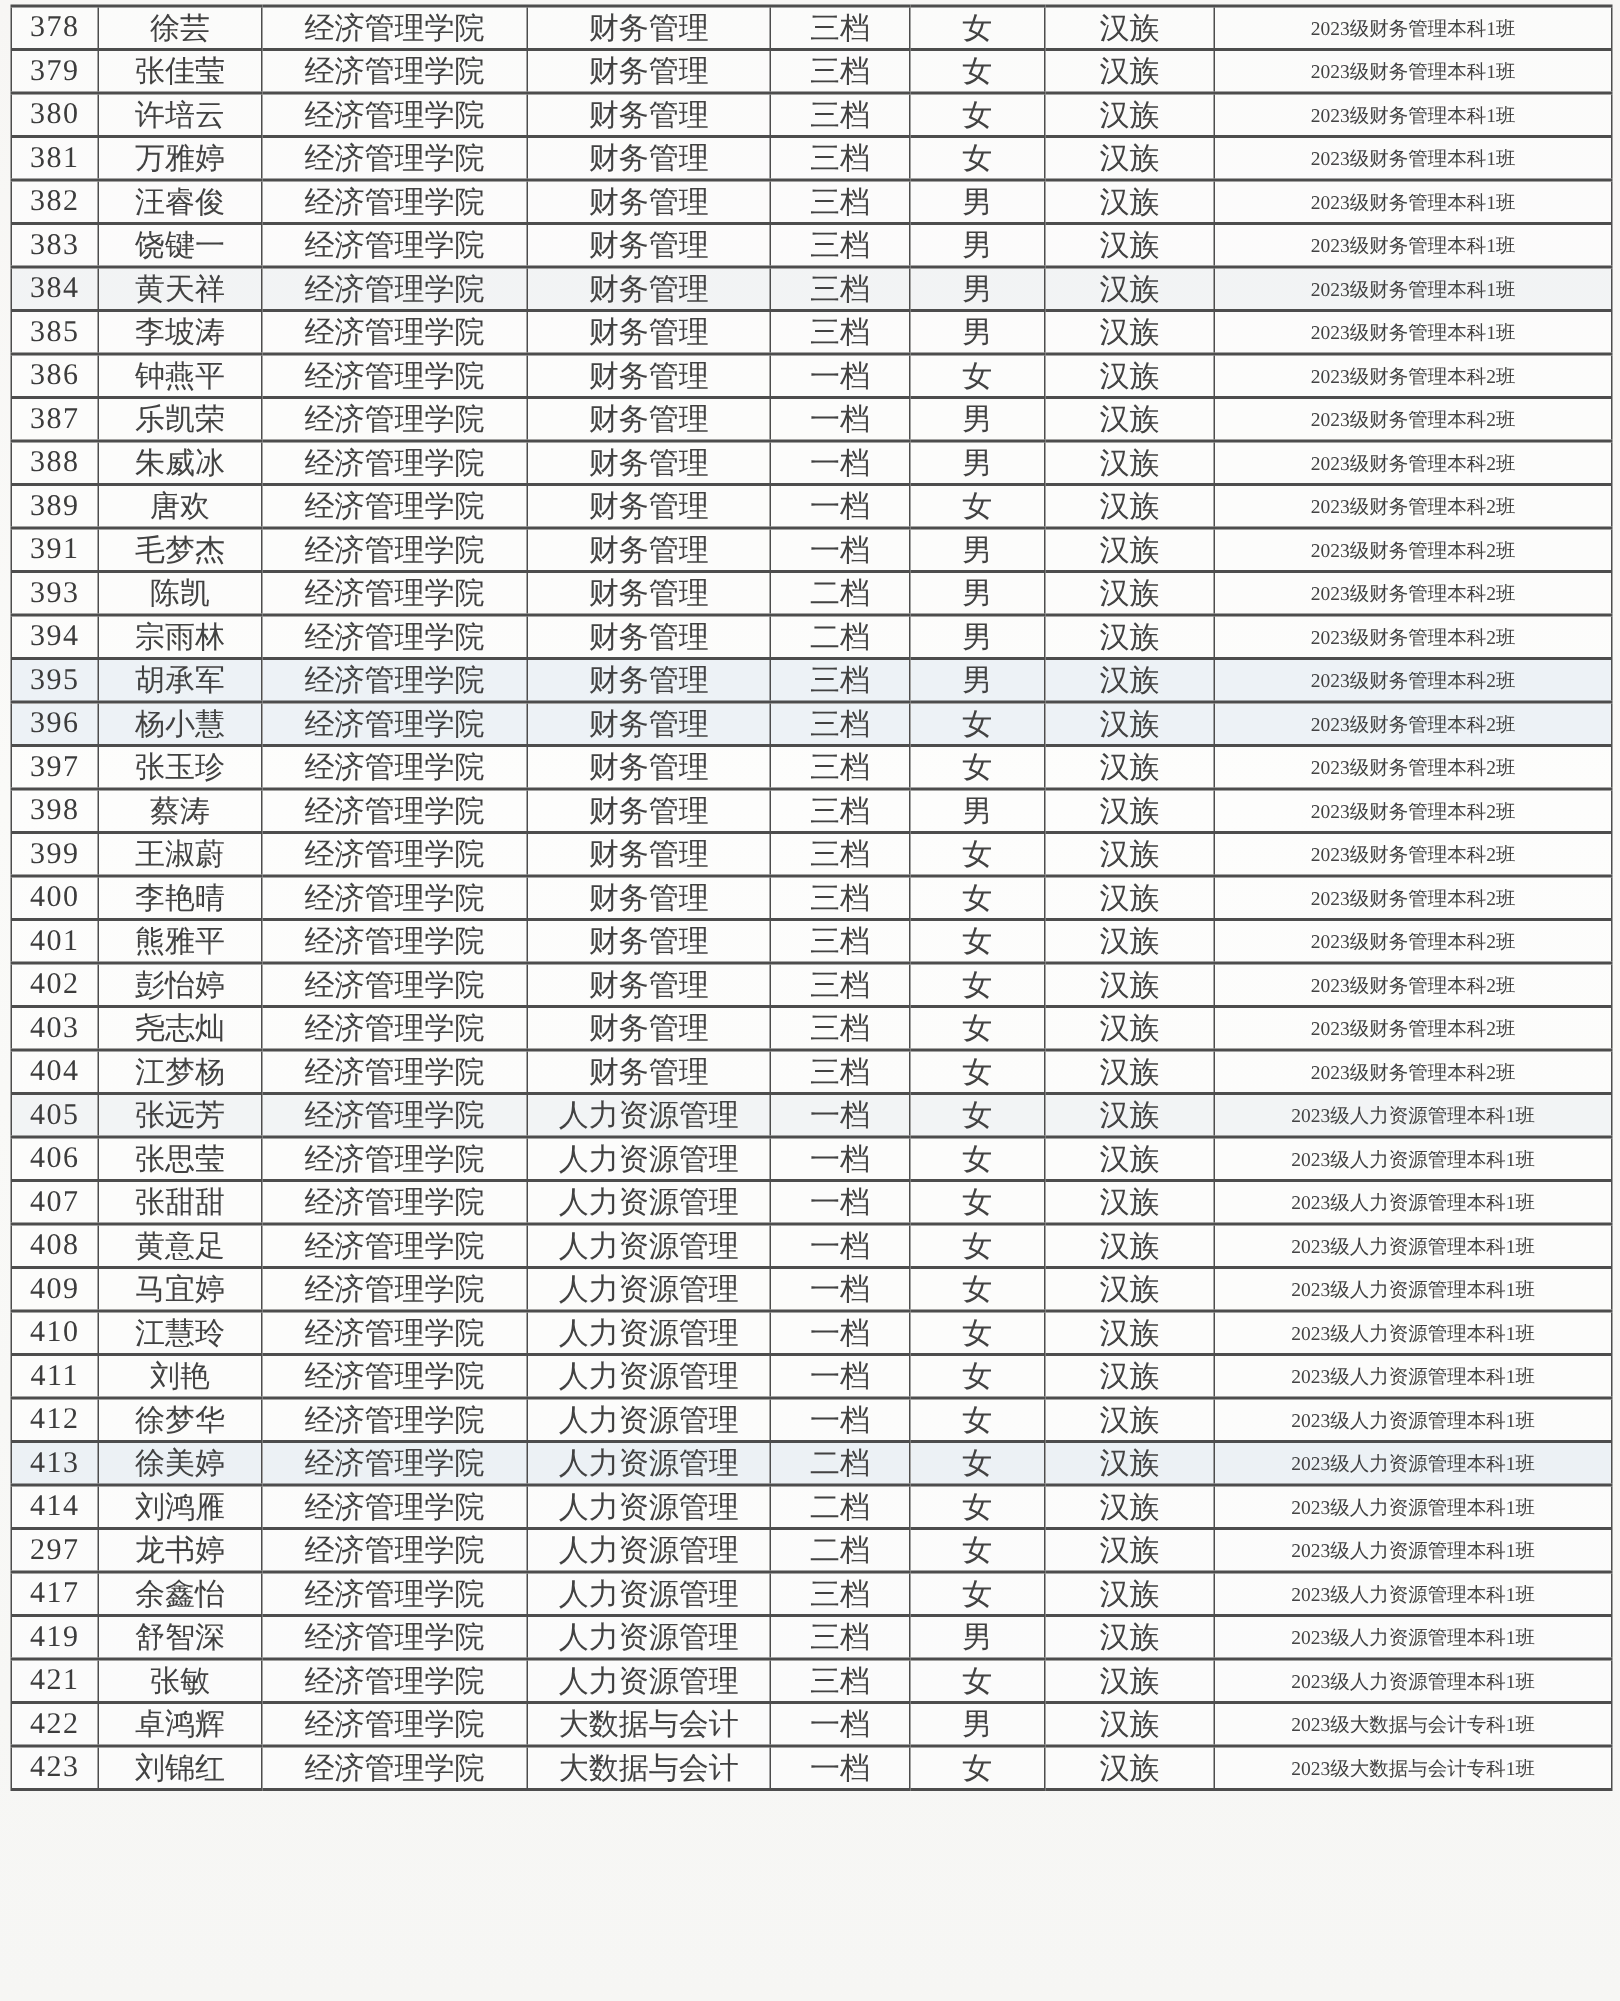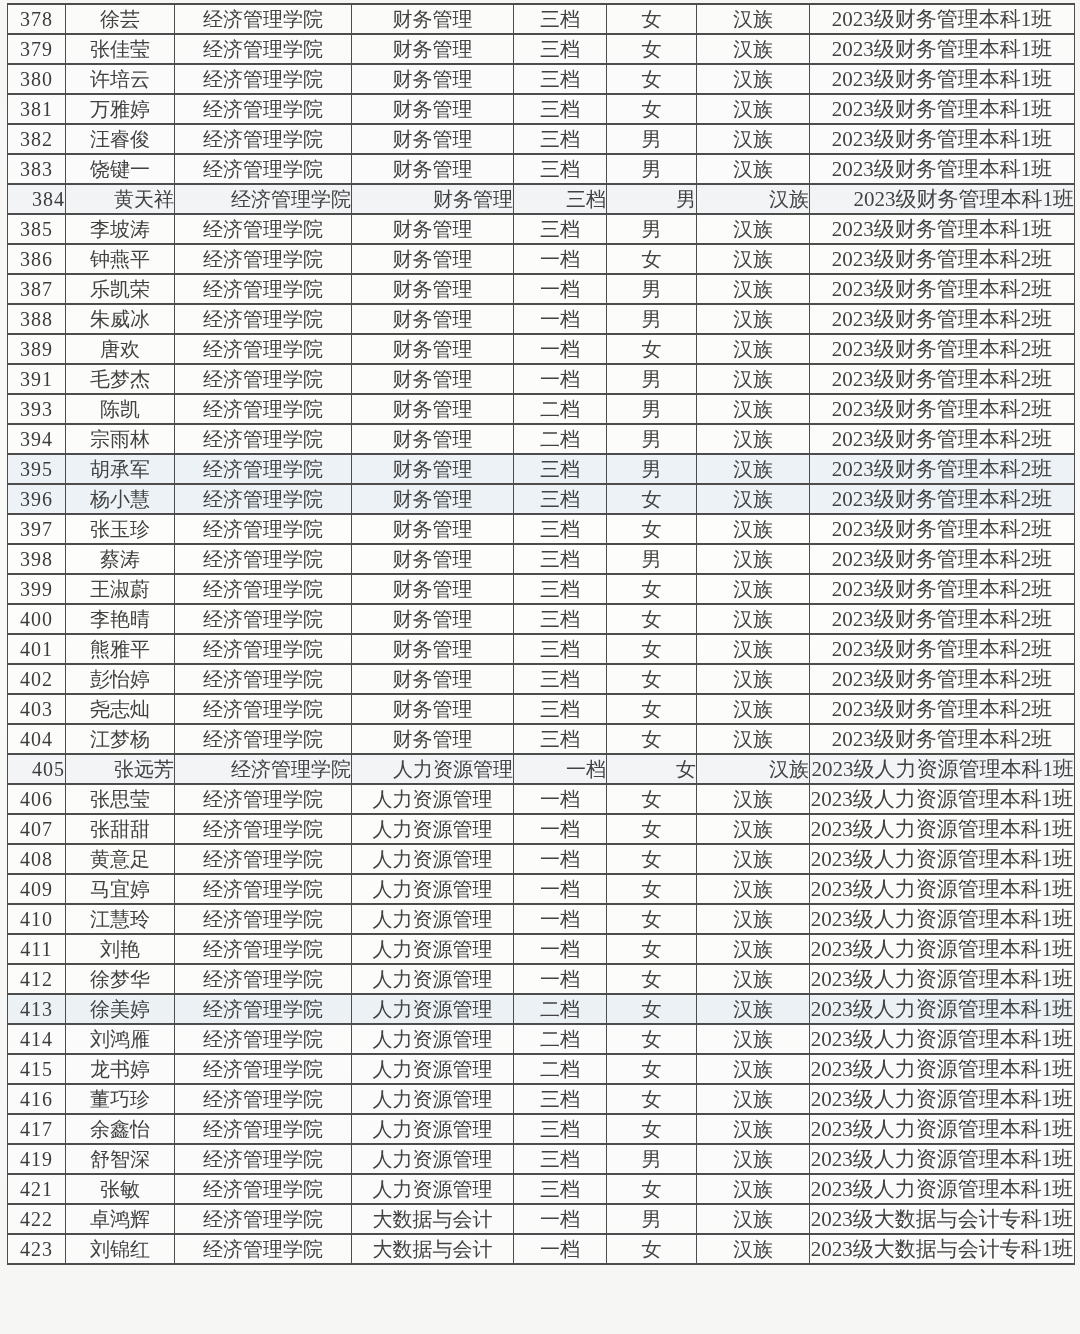--- a/index.html
+++ b/index.html
@@ -18,29 +18,28 @@
   }
   td{
     border:2px solid #4d4d4d;
     border-left-width:1px;border-right-width:1px;
     height:25.2px;padding:0;overflow:hidden;white-space:nowrap;
     text-align:center;vertical-align:middle;
     font-size:20px;color:#424242;
     background:rgba(255,255,255,0.55);
   }
   td.c-no{font-size:20px;letter-spacing:1px;color:#3c3c3c;}
-  td.c-class{font-size:21px;}
+  td.c-class{font-size:13px;}
   
   tr:nth-child(16) td,tr:nth-child(17) td,
   tr:nth-child(34) td,tr:nth-child(48) td{
     background:rgba(222,233,243,0.45);
   }
   tr:nth-child(7) td,tr:nth-child(26) td{
     background:rgba(235,240,244,0.5);
-    text-align:right;
   }
 </style>
 </head>
 <body>
 
 <div class="photo">
   <table class="roster">
     <colgroup>
       <col style="width:58px">
         <col style="width:109px">
@@ -396,35 +395,25 @@
     <td class="c-no">414</td>
     <td class="c-name">刘鸿雁</td>
     <td class="c-college">经济管理学院</td>
     <td class="c-major">人力资源管理</td>
     <td class="c-level">二档</td>
     <td class="c-gender">女</td>
     <td class="c-ethnic">汉族</td>
     <td class="c-class">2023级人力资源管理本科1班</td>
   </tr>
         <tr>
-    <td class="c-no">415</td>
+    <td class="c-no">297</td>
     <td class="c-name">龙书婷</td>
     <td class="c-college">经济管理学院</td>
     <td class="c-major">人力资源管理</td>
     <td class="c-level">二档</td>
-    <td class="c-gender">女</td>
-    <td class="c-ethnic">汉族</td>
-    <td class="c-class">2023级人力资源管理本科1班</td>
-  </tr>
-        <tr>
-    <td class="c-no">416</td>
-    <td class="c-name">董巧珍</td>
-    <td class="c-college">经济管理学院</td>
-    <td class="c-major">人力资源管理</td>
-    <td class="c-level">三档</td>
     <td class="c-gender">女</td>
     <td class="c-ethnic">汉族</td>
     <td class="c-class">2023级人力资源管理本科1班</td>
   </tr>
         <tr>
     <td class="c-no">417</td>
     <td class="c-name">余鑫怡</td>
     <td class="c-college">经济管理学院</td>
     <td class="c-major">人力资源管理</td>
     <td class="c-level">三档</td>

